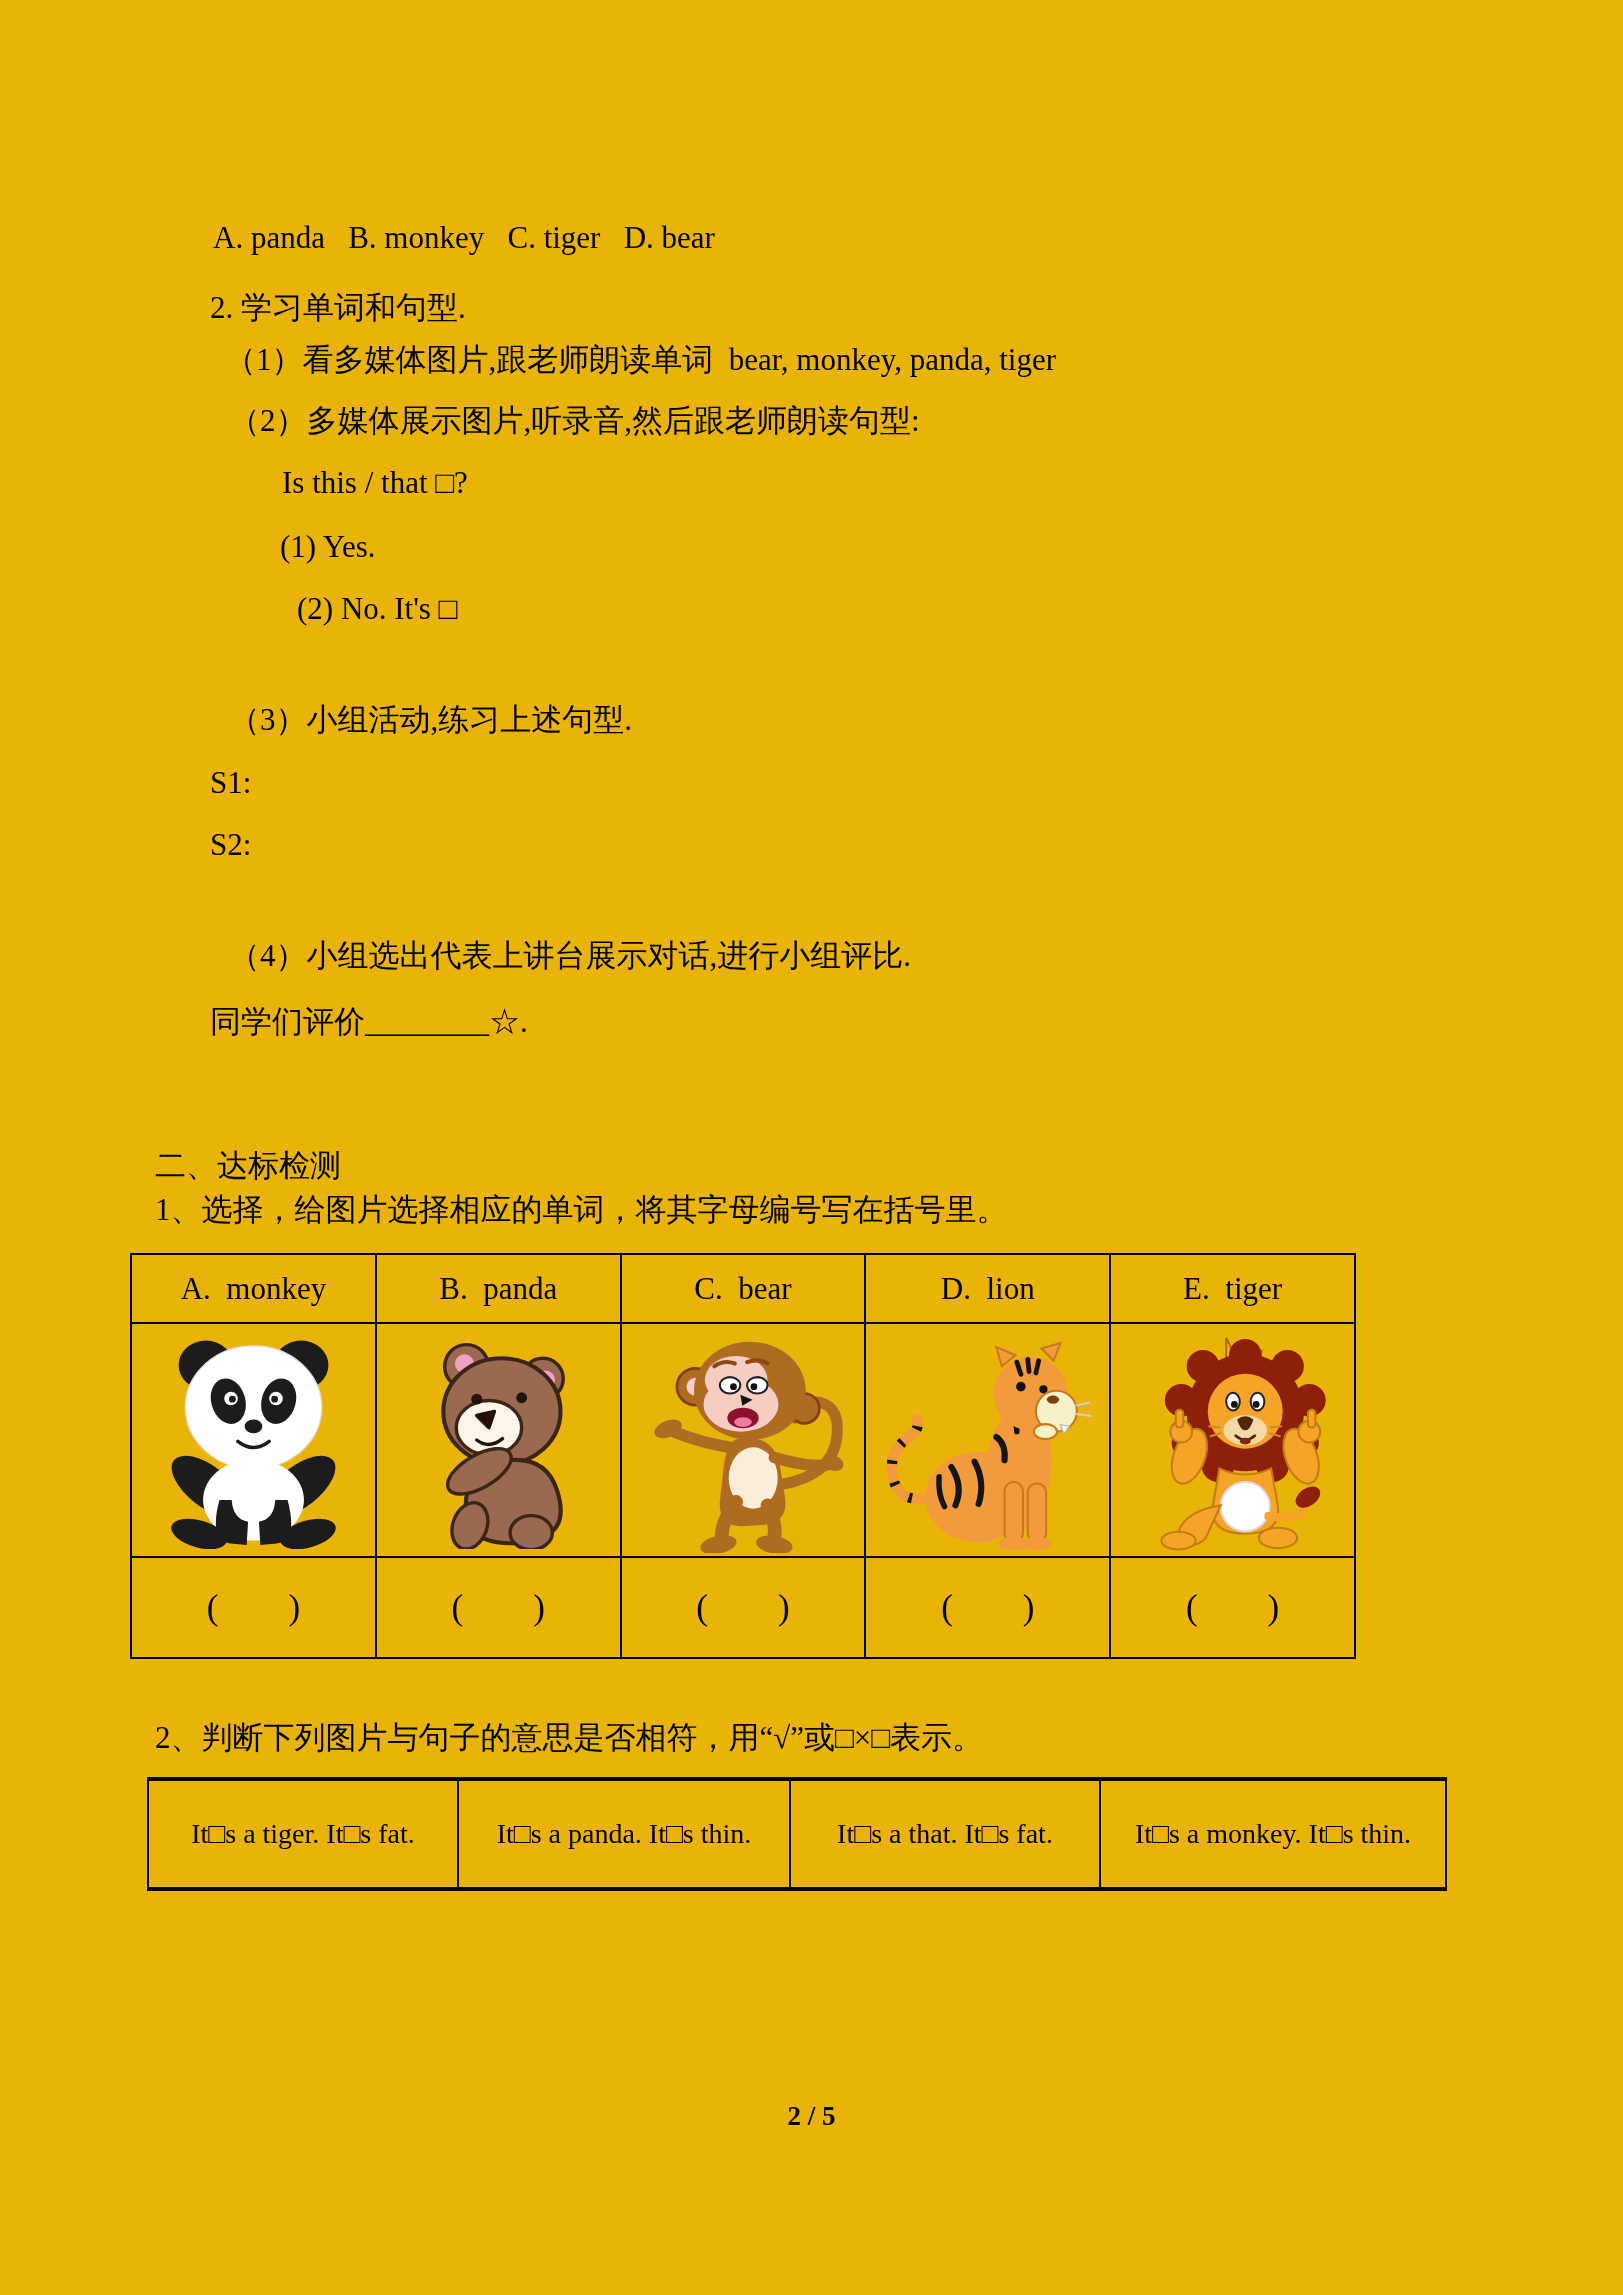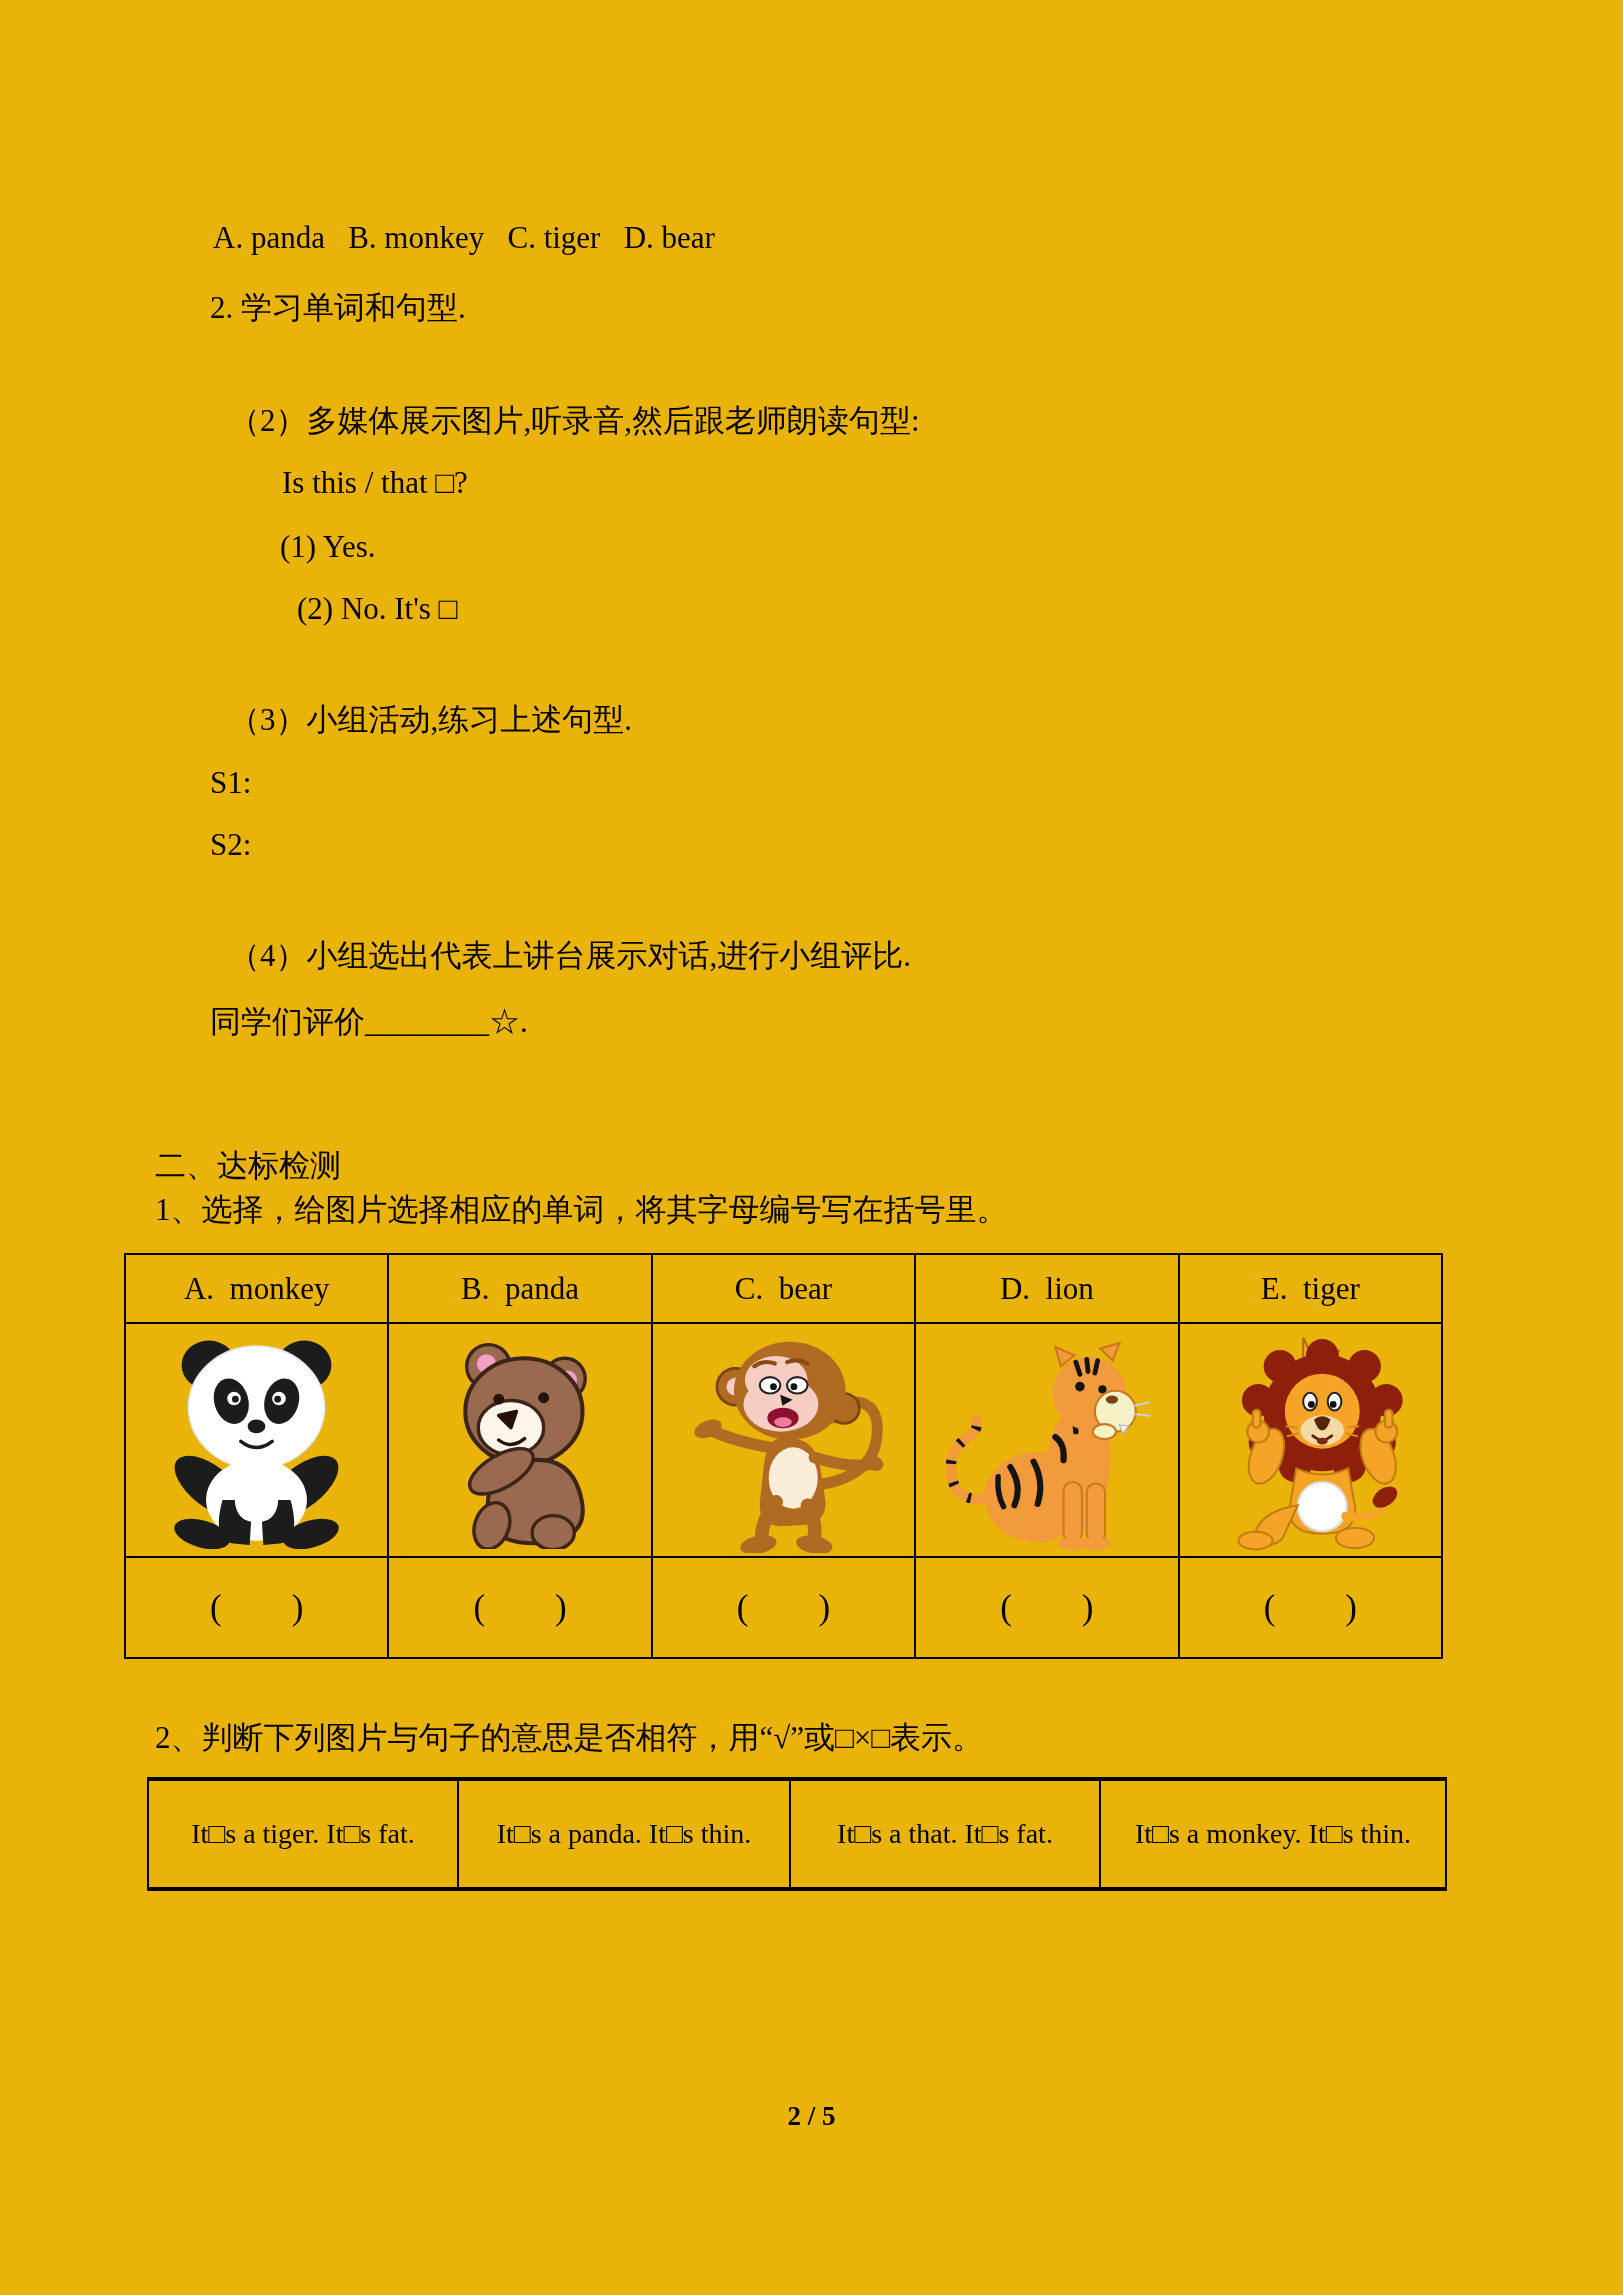--- a/index.html
+++ b/index.html
@@ -16,21 +16,21 @@
   .l-no    {left:297px;top:588px;}
   .l-item3 {left:229px;top:699px;}
   .l-s1    {left:210px;top:762px;}
   .l-s2    {left:210px;top:824px;}
   .l-item4 {left:229px;top:935px;}
   .l-eval  {left:210px;top:1001px;}
   .l-sect  {left:155px;top:1145px;}
   .l-ex1   {left:155px;top:1189px;}
   .l-ex2   {left:155px;top:1717px;}
   
-  .t1{position:absolute;left:124px;top:1253px;width:1319px;border-collapse:collapse;table-layout:fixed;}
+  .t1{position:absolute;left:130px;top:1253px;width:1226px;border-collapse:collapse;table-layout:fixed;}
   .t1 th,.t1 td{border:2px solid #000;text-align:center;vertical-align:middle;padding:0;}
   .t1 th{height:67px;font-weight:normal;font-size:31px;white-space:pre;}
   .t1 .img-row td{height:232px;}
   .t1 .ans-row td{height:99px;font-size:35px;white-space:pre;}
   .t1 svg{display:block;margin:0 auto;}
   
   .t2{position:absolute;left:147px;top:1777px;width:1298px;border-collapse:collapse;table-layout:fixed;
       border-top:4.1px solid #000;border-bottom:4.1px solid #000;}
   .t2 td{border:2px solid #000;height:106px;text-align:center;vertical-align:middle;
          font-size:28px;line-height:52px;padding:0 9.5px;}
@@ -41,20 +41,21 @@
   .fM{fill:var(--monkey_body);} .fT{fill:var(--tiger_body);}
   .fL{fill:var(--lion_body);}  .fMane{fill:var(--lion_mane);}
 </style>
 </head>
 <body>
 
 <div class="page">
 
   <div class="line l-options">A. panda   B. monkey   C. tiger   D. bear</div>
   <div class="line l-step2">2. 学习单词和句型.</div>
+  <div class="line l-item1">（1）看多媒体图片,跟老师朗读单词  bear, monkey, panda, tiger</div>
   <div class="line l-item2">（2）多媒体展示图片,听录音,然后跟老师朗读句型:</div>
   <div class="line l-pattern">Is this / that □?</div>
   <div class="line l-yes">(1) Yes.</div>
   <div class="line l-no">(2) No. It's □</div>
   <div class="line l-item3">（3）小组活动,练习上述句型.</div>
   <div class="line l-s1">S1:</div>
   <div class="line l-s2">S2:</div>
   <div class="line l-item4">（4）小组选出代表上讲台展示对话,进行小组评比.</div>
   <div class="line l-eval">同学们评价________☆.</div>
   <div class="line l-sect">二、达标检测</div>

